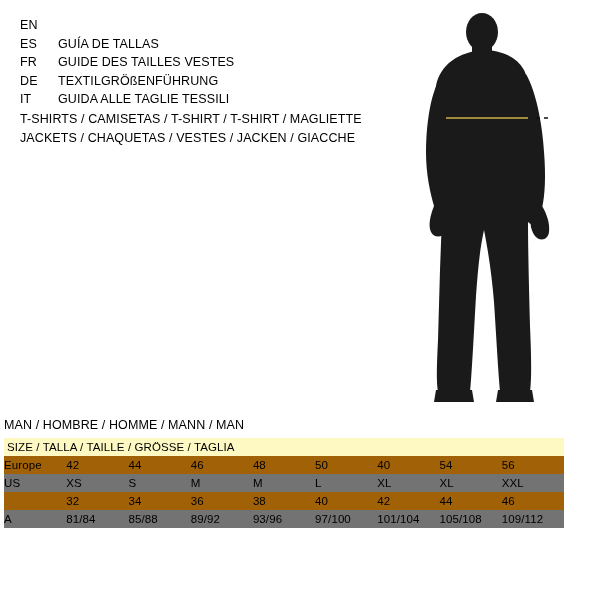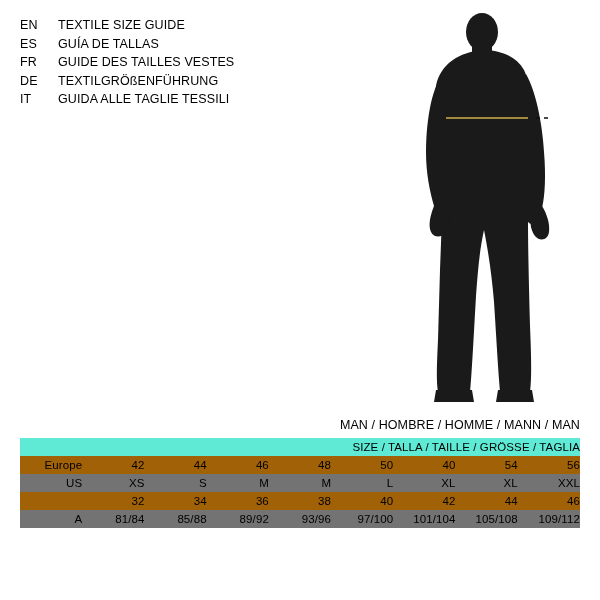--- a/index.html
+++ b/index.html
@@ -65,43 +65,42 @@
     width: 200px;
     height: 400px;
   }
   .figure svg {
     display: block;
   }
 
   
   .table-wrap {
     position: absolute;
-    left: 20px;
+    left: 4px;
     top: 418px;
     width: 560px;
-    text-align: right;
   }
   .man-title {
     font-size: 12.5px;
     letter-spacing: 0.1px;
     margin-bottom: 6px;
   }
   table.size-table {
     border-collapse: collapse;
     width: 560px;
     font-size: 11.5px;
     table-layout: fixed;
   }
   table.size-table td {
     padding: 3px 0 3px 0;
     letter-spacing: 0.1px;
     white-space: nowrap;
   }
   tr.head-row {
-    background: #5eead4;
+    background: #fef9c3;
   }
   tr.head-row td {
     padding-left: 3px;
     font-size: 11.5px;
   }
   tr.band td {
     background: #a16207;
   }
   tr.plain td {
     background: #737373;
@@ -117,40 +116,43 @@
   }
 </style>
 </head>
 <body>
 
 <div class="page">
 
   <div class="lang-block">
     <div class="lang-row">
       <span class="lang-code">EN</span>
-      <span class="lang-text">TEXTILE SIZE GUIDE</span>
     </div>
     <div class="lang-row">
       <span class="lang-code">ES</span>
       <span class="lang-text">GUÍA DE TALLAS</span>
     </div>
     <div class="lang-row">
       <span class="lang-code">FR</span>
       <span class="lang-text">GUIDE DES TAILLES VESTES</span>
     </div>
     <div class="lang-row">
       <span class="lang-code">DE</span>
       <span class="lang-text">TEXTILGRÖßENFÜHRUNG</span>
     </div>
     <div class="lang-row">
       <span class="lang-code">IT</span>
       <span class="lang-text">GUIDA ALLE TAGLIE TESSILI</span>
     </div>
   </div>
 
+  <div class="cat-block">
+    <div class="cat-line">T-SHIRTS / CAMISETAS / T-SHIRT / T-SHIRT / MAGLIETTE</div>
+    <div class="cat-line">JACKETS / CHAQUETAS / VESTES / JACKEN / GIACCHE</div>
+  </div>
 
   <div class="figure">
     <svg width="200" height="400" viewBox="0 0 200 400" xmlns="http://www.w3.org/2000/svg">
       <g fill="#1a1a1a">
 
         <ellipse cx="82" cy="22" rx="16" ry="19"></ellipse>
 
         <rect x="72" y="36" width="20" height="12"></rect>
 
         <path d="M82 40

